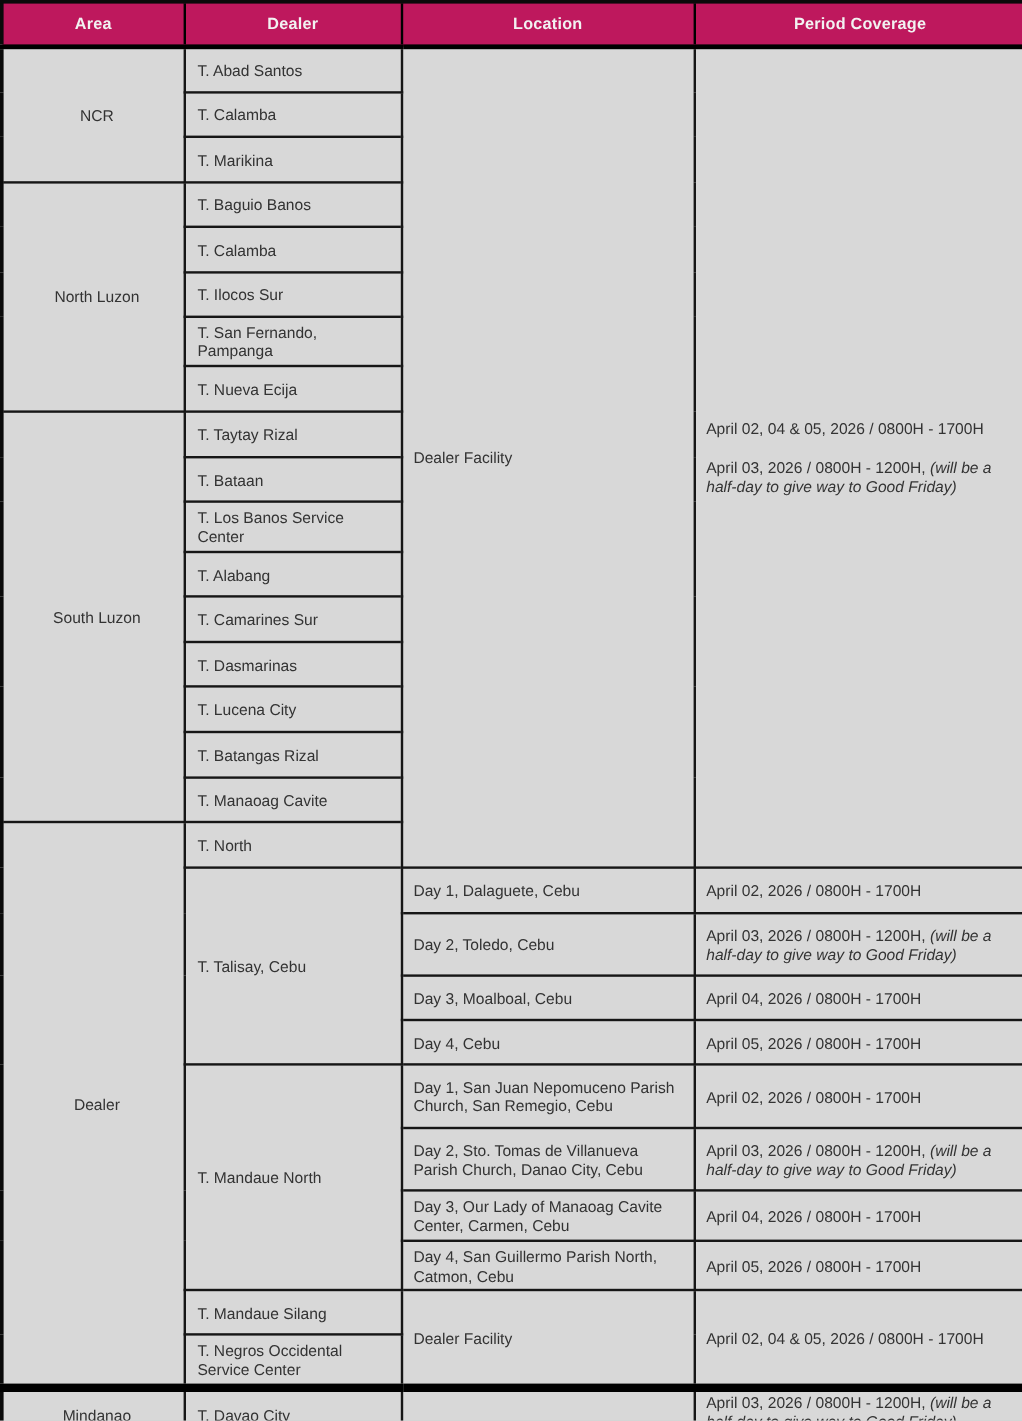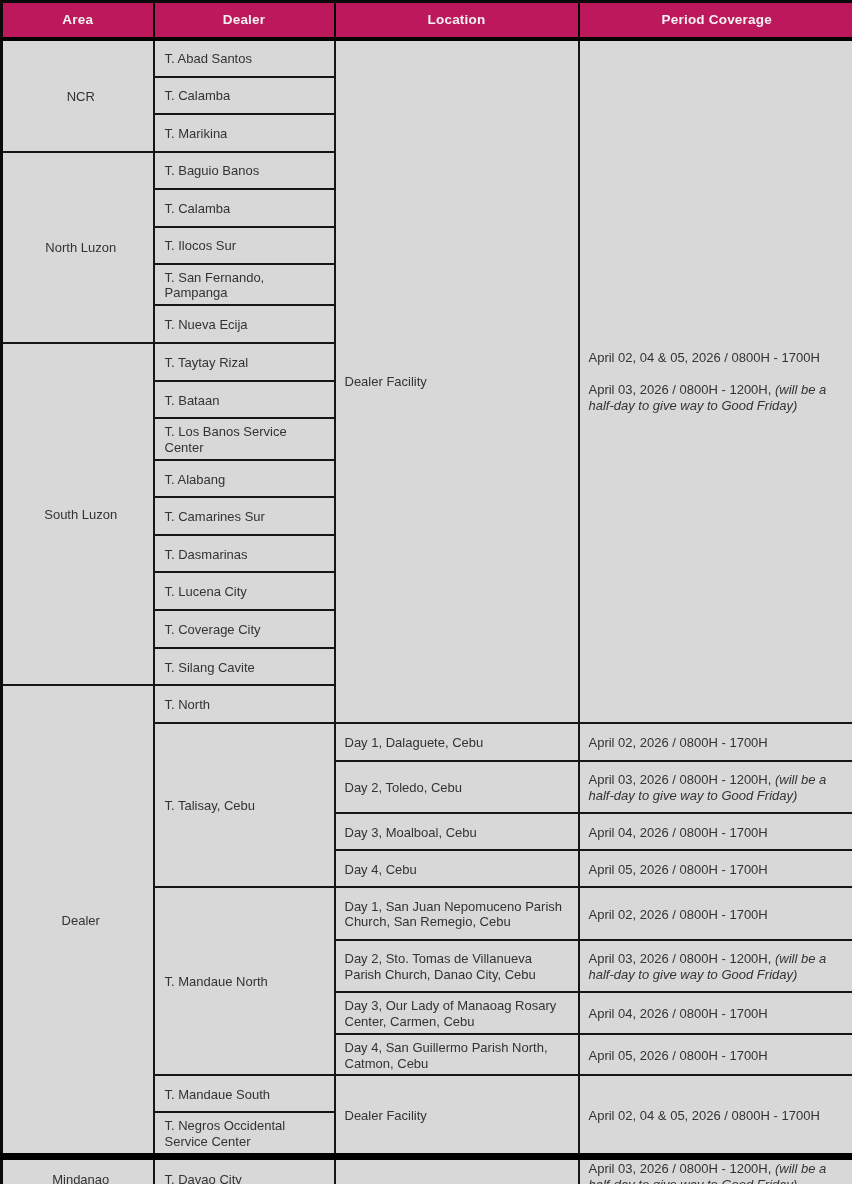--- a/index.html
+++ b/index.html
@@ -124,24 +124,24 @@
     <tr style="height:38px">
       <td>T. Camarines Sur</td>
     </tr>
     <tr style="height:37px">
       <td>T. Dasmarinas</td>
     </tr>
     <tr style="height:38px">
       <td>T. Lucena City</td>
     </tr>
     <tr style="height:38px">
-      <td>T. Coverage City</td>
-    </tr>
-    <tr style="height:37px">
-      <td>T. Silang Cavite</td>
+      <td>T. Batangas Rizal</td>
+    </tr>
+    <tr style="height:37px">
+      <td>T. Manaoag Cavite</td>
     </tr>
 
     <tr style="height:38px">
       <td class="area" rowspan="11">Dealer</td>
       <td>T. North</td>
     </tr>
 
     <tr style="height:38px">
       <td rowspan="4">T. Talisay, Cebu</td>
       <td class="loc">Day 1, Dalaguete, Cebu</td>
@@ -163,30 +163,30 @@
     <tr style="height:53px">
       <td rowspan="4">T. Mandaue North</td>
       <td class="loc">Day 1, San Juan Nepomuceno Parish Church, San Remegio, Cebu</td>
       <td class="period">April 02, 2026 / 0800H - 1700H</td>
     </tr>
     <tr style="height:52px">
       <td class="loc">Day 2, Sto. Tomas de Villanueva Parish Church, Danao City, Cebu</td>
       <td class="period"><span>April 03, 2026 / 0800H - 1200H, </span><i>(will be a half-day to give way to Good Friday)</i></td>
     </tr>
     <tr style="height:39px">
-      <td class="loc">Day 3, Our Lady of Manaoag Rosary Center, Carmen, Cebu</td>
+      <td class="loc">Day 3, Our Lady of Manaoag Cavite Center, Carmen, Cebu</td>
       <td class="period">April 04, 2026 / 0800H - 1700H</td>
     </tr>
     <tr style="height:38px">
       <td class="loc">Day 4, San Guillermo Parish North, Catmon, Cebu</td>
       <td class="period">April 05, 2026 / 0800H - 1700H</td>
     </tr>
 
     <tr style="height:37px">
-      <td>T. Mandaue South</td>
+      <td>T. Mandaue Silang</td>
       <td class="loc" rowspan="2">Dealer Facility</td>
       <td class="period" rowspan="2">April 02, 04 &amp; 05, 2026 / 0800H - 1700H</td>
     </tr>
     <tr style="height:38px">
       <td>T. Negros Occidental Service Center</td>
     </tr>
 
     <tr class="thick-sep" style="height:70px">
       <td class="area top-align" style="padding-top:12px">Mindanao</td>
       <td class="top-align" style="padding-top:12px">T. Davao City</td>

